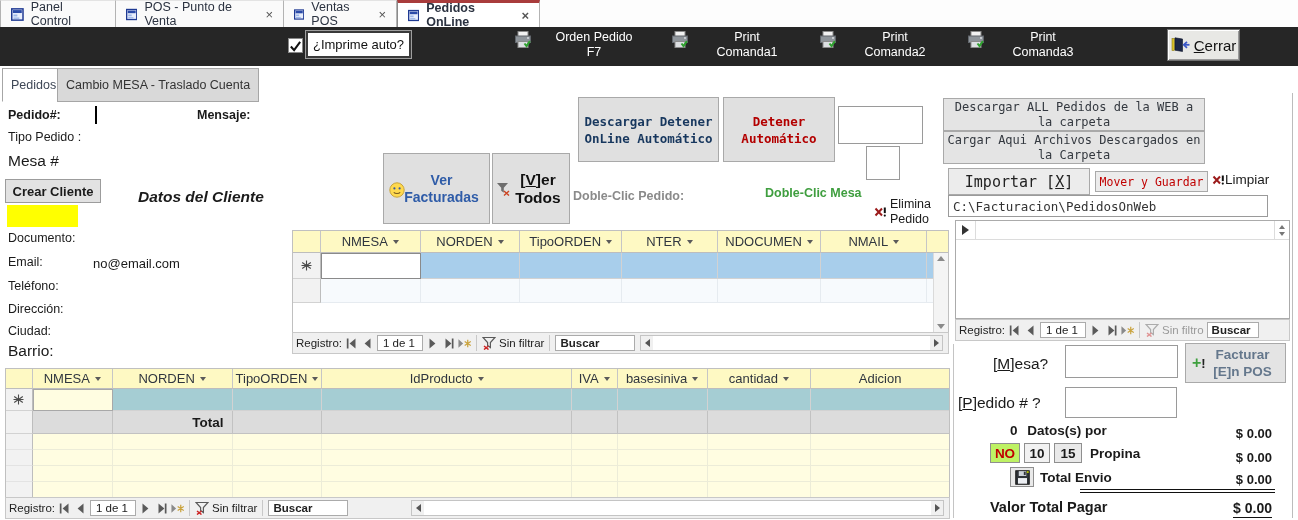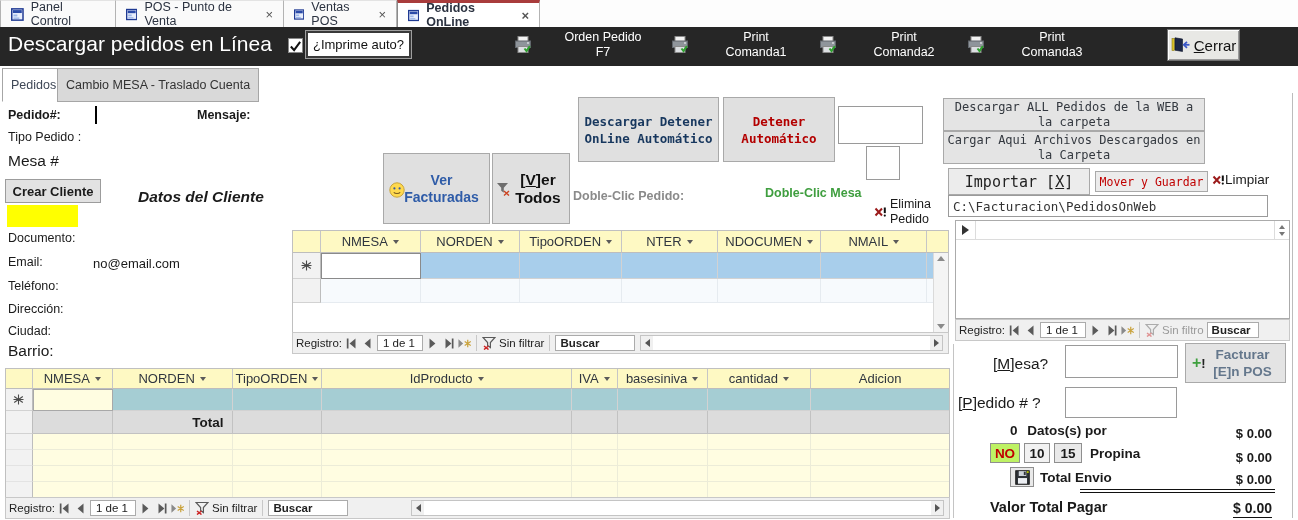--- a/index.html
+++ b/index.html
@@ -20,21 +20,21 @@
   .otab .x{color:#555;font-size:13px;margin-left:6px;}
   .formicon{width:13px;height:13px;display:inline-block;}
 
   
   .hdr{position:absolute;top:27px;left:0;width:100%;height:39px;background:#262626;}
   .hdr-title{position:absolute;left:8px;top:5px;font-size:21px;color:#fff;}
   .chk{position:absolute;left:288px;top:11px;width:15px;height:15px;background:#fff;border:1px solid #888;}
   .imprime{position:absolute;left:305px;top:3px;width:107px;height:29px;background:#fff;
            border:1px solid #9e9e9e;box-shadow:0 0 0 2px #3a3a3a inset;color:#111;font-size:13px;
            display:flex;align-items:center;justify-content:center;}
-  .hbtn{position:absolute;top:3px;display:flex;align-items:center;gap:20px;color:#fff;}
+  .hbtn{position:absolute;top:3px;display:flex;align-items:flex-start;gap:11px;color:#fff;}
   .hbtn .lines{font-size:12.5px;line-height:15px;text-align:center;}
   .cerrar{position:absolute;left:1167px;top:2px;width:73px;height:32px;background:#e8e8e5;
           border:1px solid #6f6f6f;box-shadow:inset 1px 1px 0 #fff, inset -1px -1px 0 #9a9a9a;
           display:flex;align-items:center;justify-content:center;gap:3px;font-size:15px;color:#111;}
 
   
   .ptab{position:absolute;top:68px;height:22px;display:flex;align-items:center;padding:16px 8px;
         font-size:12.5px;border:1px solid #a6a6a6;}
   .ptab.active{background:#fff;border-bottom:1px solid #fff;color:#3e4756;}
   .ptab.inactive{background:#d9d9d9;color:#333;}
@@ -187,21 +187,20 @@
     <div class="otab active" style="width:143px">
       <svg class="formicon" viewBox="0 0 13 13">
           <use href="#ico-form"></use>
         </svg>
       <span>Pedidos OnLine</span>
       <span class="x">×</span>
     </div>
   </div>
 
   <div class="hdr">
-    <div class="hdr-title">Descargar pedidos en Línea</div>
     <div class="chk">
       <svg viewBox="0 0 14 14" width="13" height="13">
           <use href="#ico-check"></use>
         </svg>
     </div>
     <div class="imprime">¿Imprime auto?</div>
 
     <div class="hbtn" style="left:513px">
       <svg width="20" height="20" viewBox="0 0 20 20">
           <use href="#ico-printer"></use>

